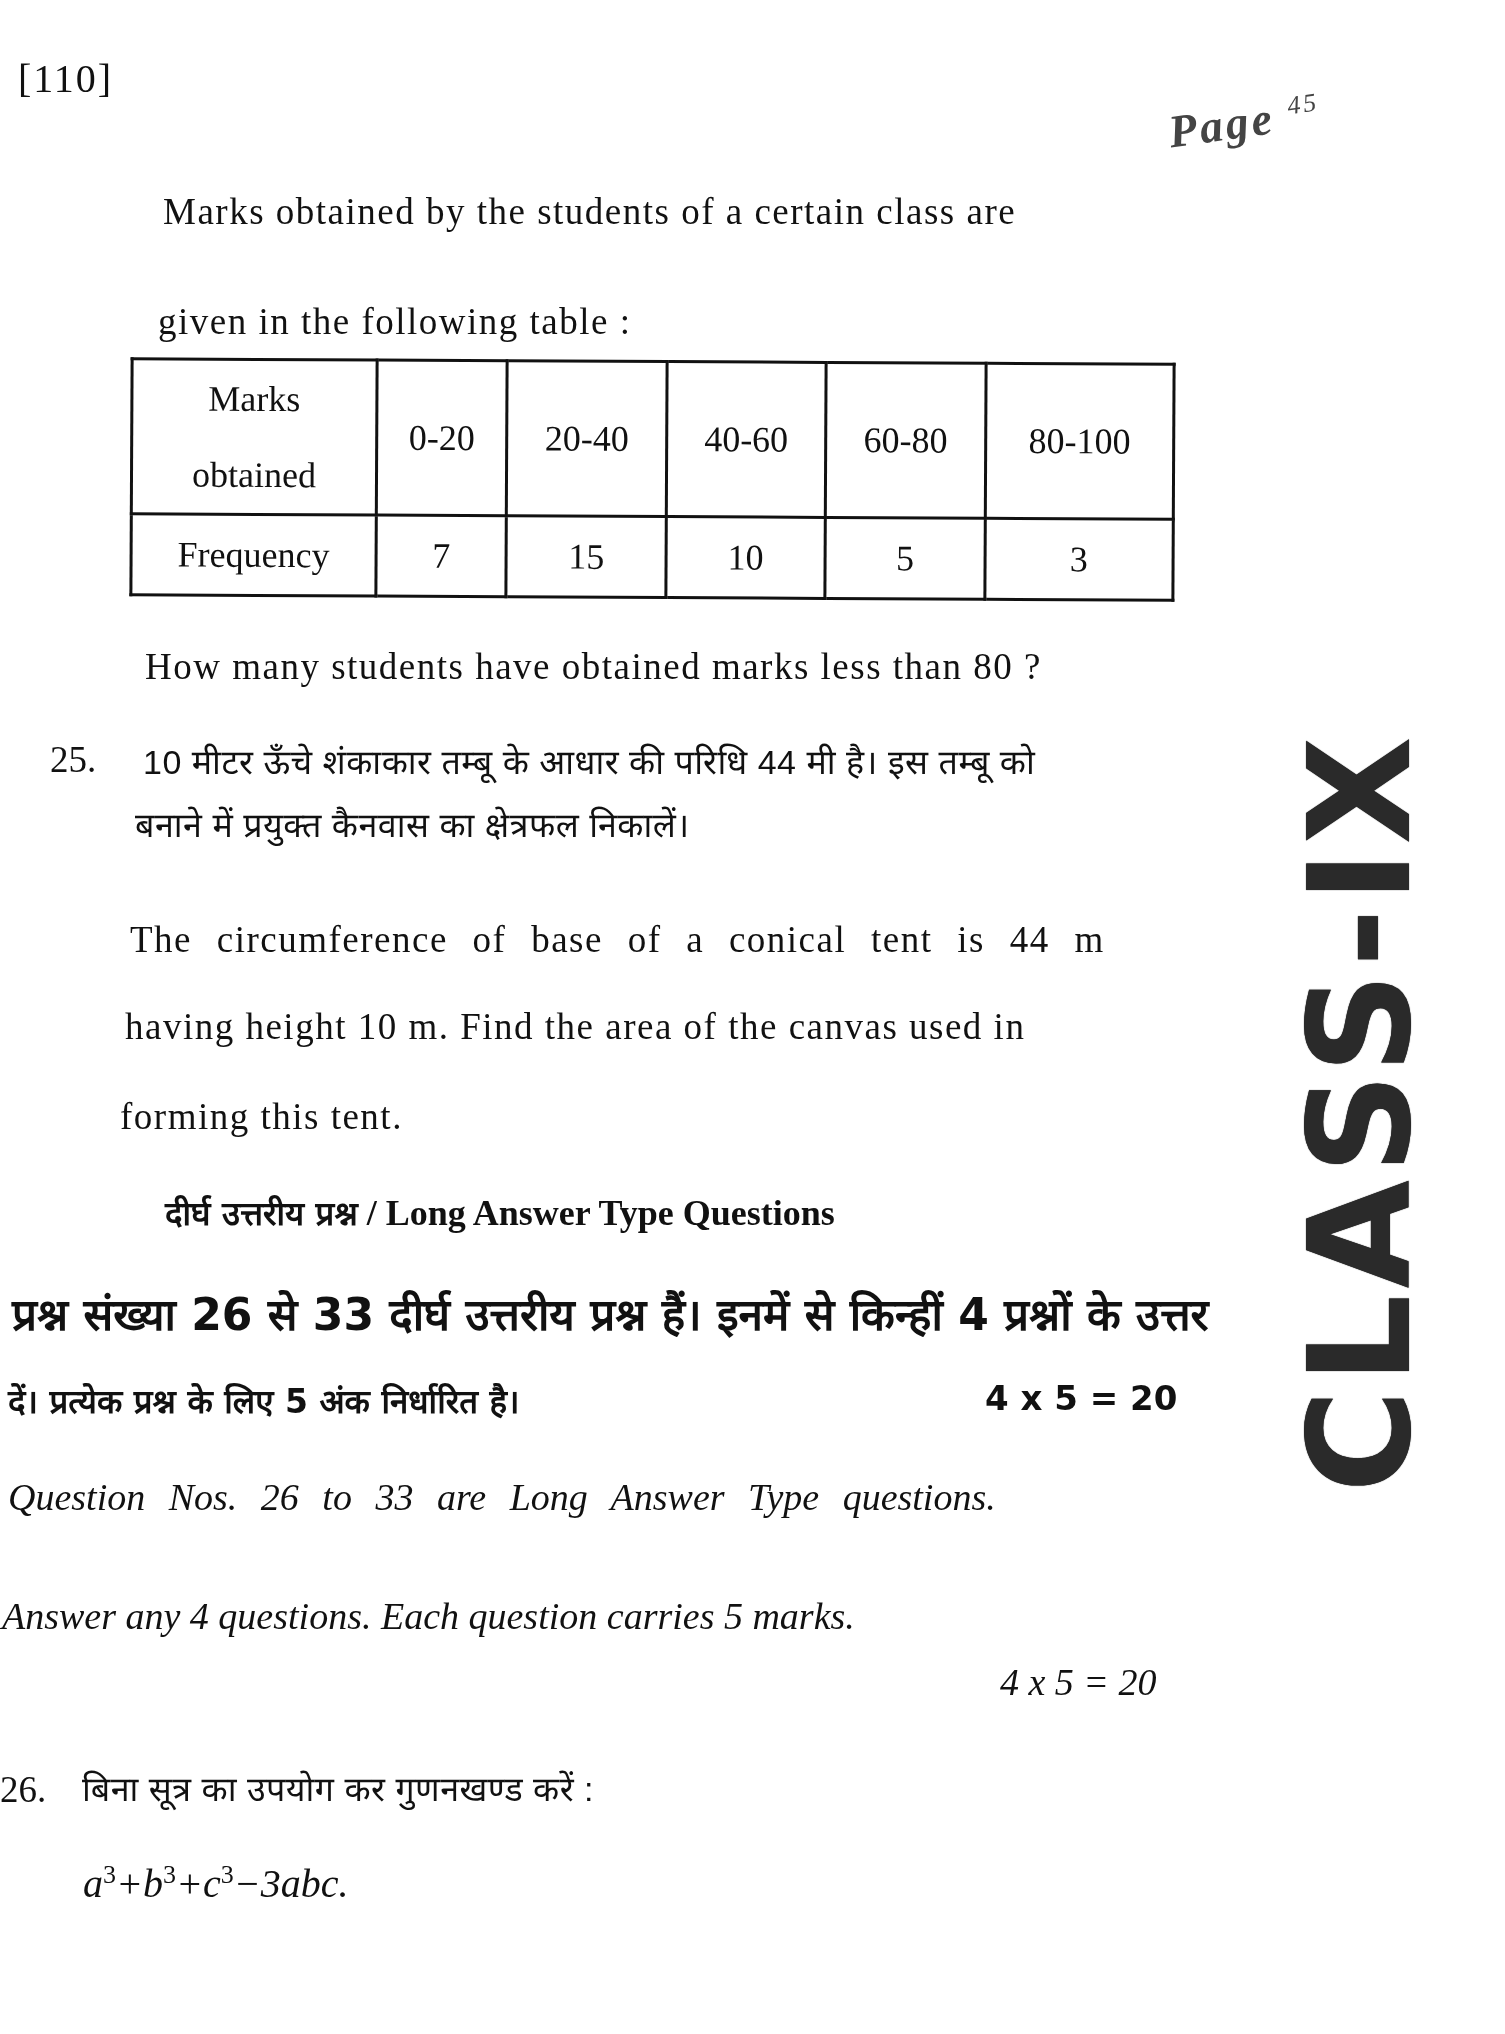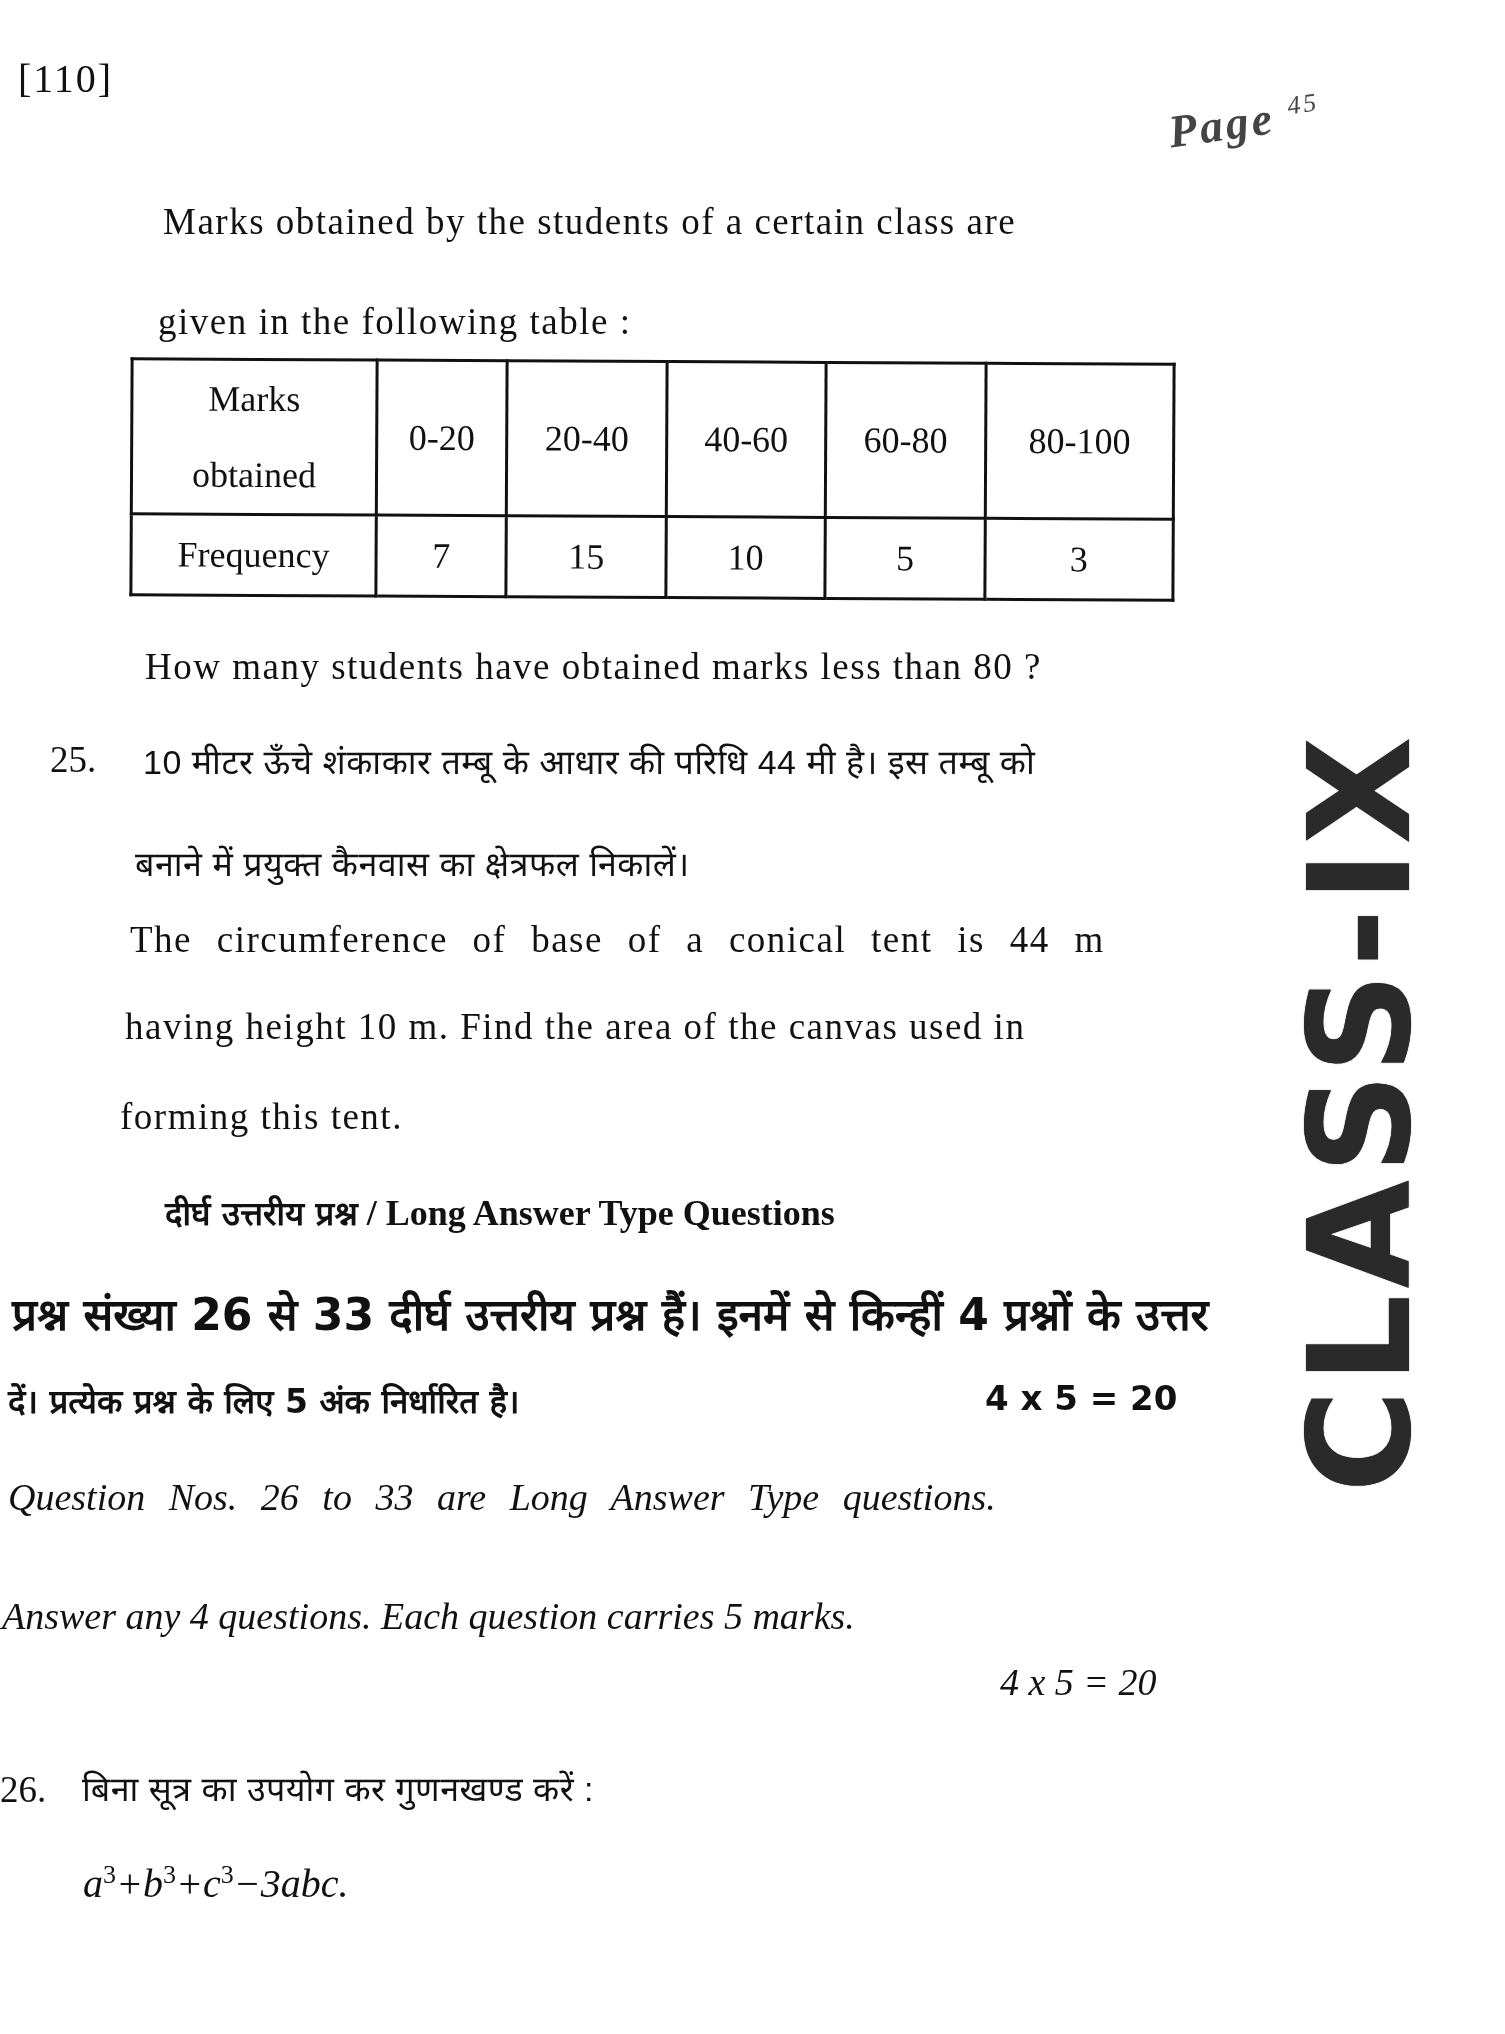--- a/index.html
+++ b/index.html
@@ -5,38 +5,38 @@
     html, body { margin: 0; padding: 0; background: #ffffff; }
     body {
       width: 1505px; height: 2034px; position: relative; overflow: hidden;
       font-family: "Liberation Serif", "DejaVu Serif", serif; color: #111;
     }
     .abs { position: absolute; white-space: nowrap; }
     .page-num { left: 18px; top: 55px; font-size: 40px; letter-spacing: 2px; }
     .page-mark { left: 1168px; top: 95px; font-size: 46px; font-style: italic; font-weight: bold; color: #444; transform: rotate(-8deg); letter-spacing: 3px; }
     .page-mark sup { font-size: 26px; font-weight: normal; }
     .para { font-size: 37px; letter-spacing: 1.5px; }
-    .p1 { left: 163px; top: 200px; }
+    .p1 { left: 163px; top: 190px; }
     .p2 { left: 158px; top: 300px; }
     table.freq {
       position: absolute; left: 130px; top: 360px; width: 1045px;
       border-collapse: collapse; font-size: 36px; transform: rotate(0.3deg);
     }
     table.freq td {
       border: 3px solid #111; text-align: center; padding: 0 6px;
     }
     table.freq tr.head td { height: 150px; }
     table.freq tr.vals td { height: 78px; }
     table.freq td.label { width: 230px; line-height: 76px; }
     .q-last { left: 145px; top: 645px; }
     .qnum { font-size: 37px; }
     .hindi { font-family: Liberation Sans, sans-serif; font-size: 34px; letter-spacing: 0.5px; }
     .q25n { left: 50px; top: 738px; }
     .q25h1 { left: 143px; top: 738px; }
-    .q25h2 { left: 135px; top: 840px; }
+    .q25h2 { left: 135px; top: 801px; }
     .q25e1 { left: 130px; top: 918px; word-spacing: 14px; }
     .q25e2 { left: 125px; top: 1005px; }
     .q25e3 { left: 120px; top: 1095px; }
     .section-title { left: 165px; top: 1190px; font-weight: bold; }
     .section-title .hi { font-family: "DejaVu Sans", sans-serif; font-size: 33px; font-weight: bold; text-align: right; }
     .section-title .en { font-size: 36px; }
     .instr-h1 { left: 12px; top: 1283px; font-family: "DejaVu Sans", sans-serif; font-weight: bold; font-size: 44px; text-align: center; }
     .instr-h2 { left: 8px; top: 1378px; font-family: "DejaVu Sans", sans-serif; font-weight: bold; font-size: 33px; }
     .marks-bold { left: 985px; top: 1378px; font-family: "DejaVu Sans", sans-serif; font-weight: bold; font-size: 34px; }
     .instr-e1 { left: 8px; top: 1475px; font-style: italic; font-size: 38px; word-spacing: 14px; }

